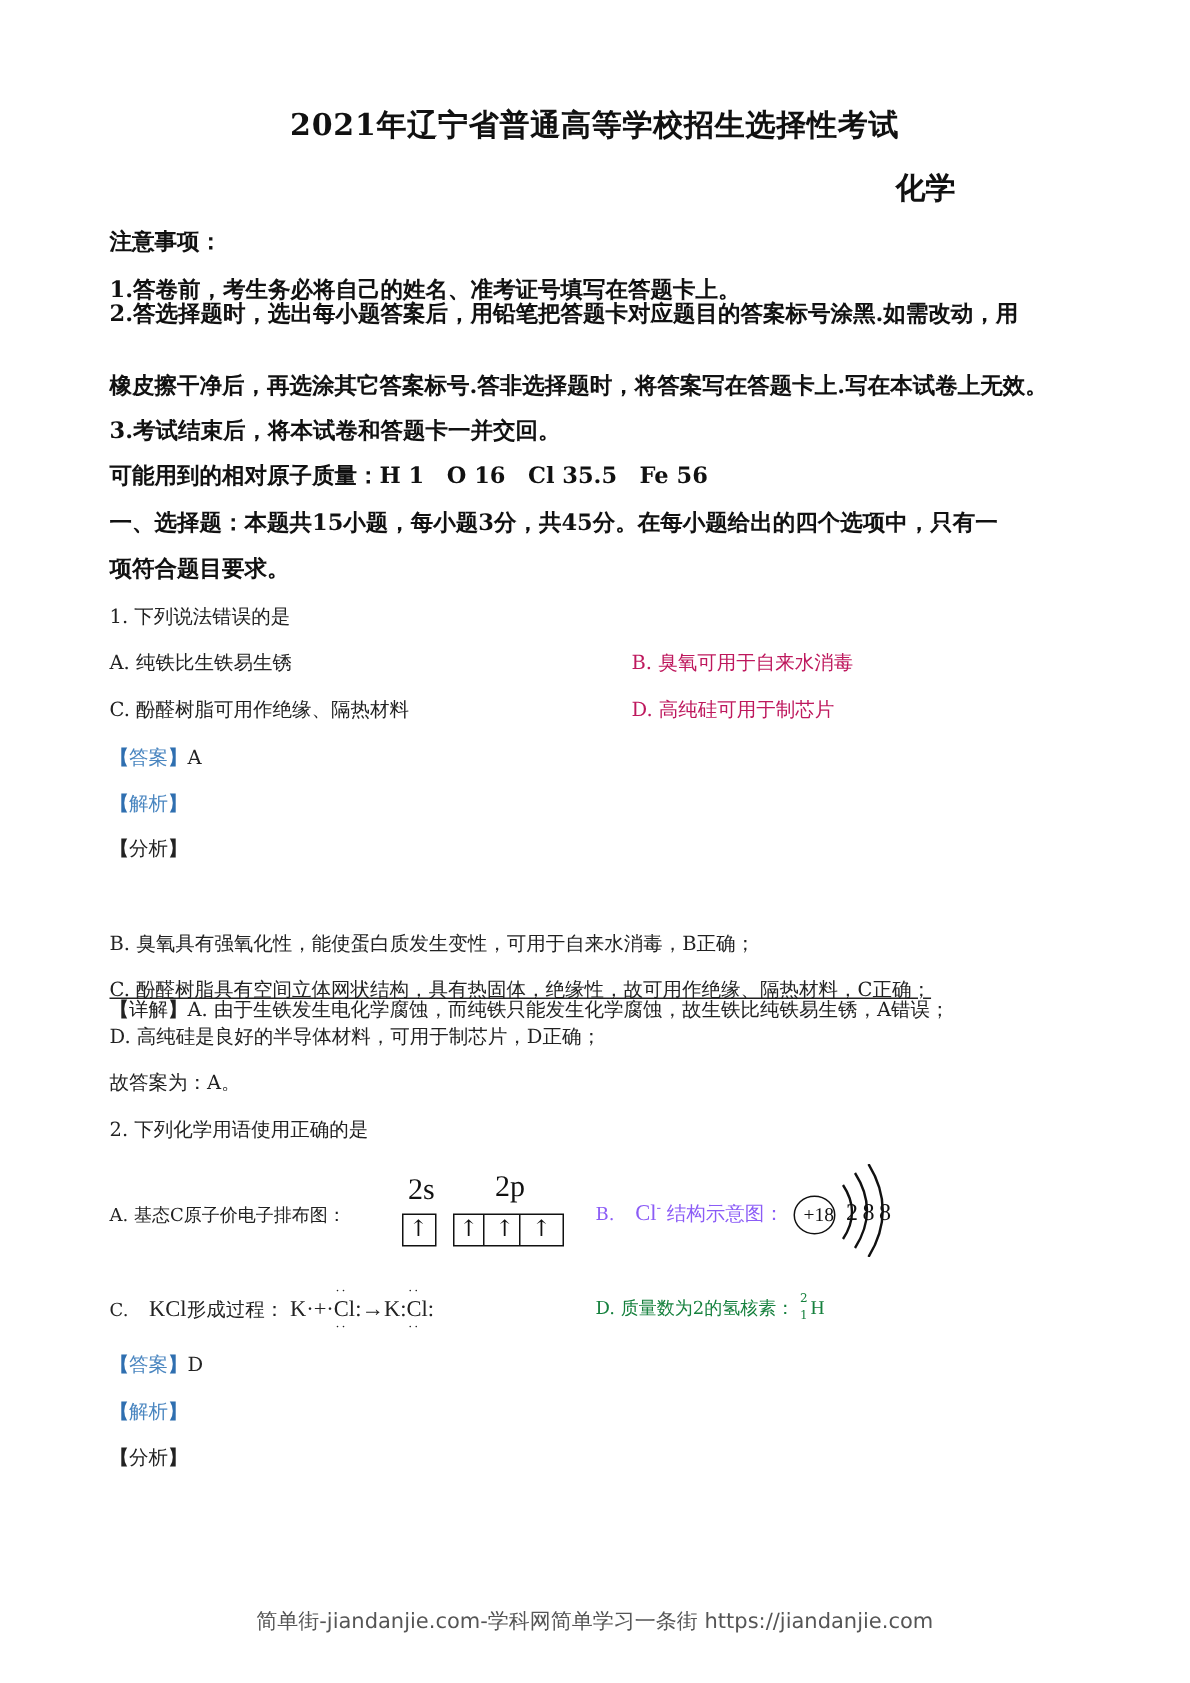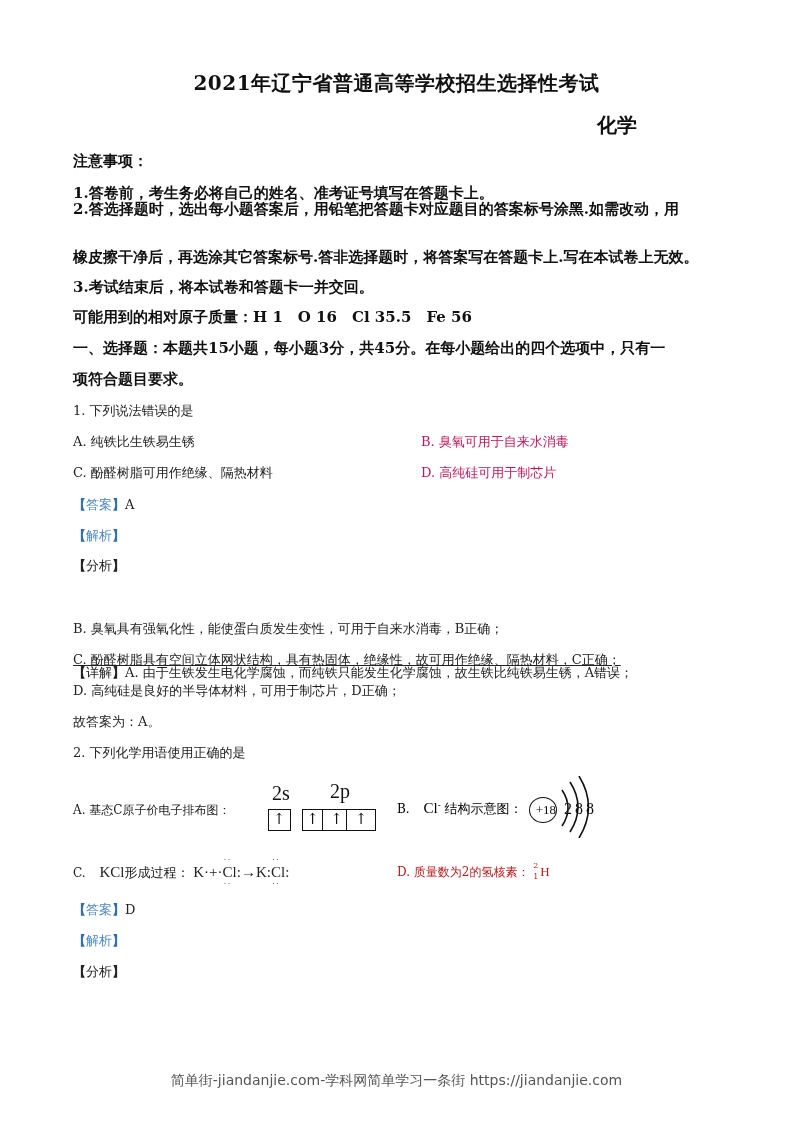--- a/index.html
+++ b/index.html
@@ -77,42 +77,42 @@
 <div class="orb-label" style="left:330px; top:780px;">2p</div>
 <div class="box" style="left:268px; top:809px; width:23px;">
   <div class="cell" style="left:0; width:20px;">↑</div>
 </div>
 <div class="box" style="left:302px; top:809px; width:74px;">
   <div class="cell" style="left:0;">↑</div>
   <div class="cell" style="left:24px;">↑</div>
   <div class="cell" style="left:48px; border-right:none;">↑</div>
 </div>
 
-<div class="abs" style="left:397px; top:800px; font-size:12px; color:#000000;">
+<div class="abs" style="left:397px; top:800px; font-size:12px; color:#8b5cf6;">
   <span>B.</span>
   <span class="eq" style="margin-left:10px;">Cl</span><sup style="font-size:9px;">-</sup>
   <span style="font-size:13px;">结构示意图：</span>
 </div>
 <div class="nucleus" style="left:529px; top:797px;">+18</div>
 <svg class="arc" style="left:552px; top:776px;" width="50" height="62" viewBox="0 0 50 62">
   <path d="M10 14 Q22 32 10 50" stroke="#111" stroke-width="1.6" fill="none"></path>
   <path d="M18 6 Q34 31 18 56" stroke="#111" stroke-width="1.6" fill="none"></path>
   <path d="M27 0 Q46 31 27 62" stroke="#111" stroke-width="1.6" fill="none"></path>
 </svg>
 <div class="shell-num" style="left:564px; top:800px;">2</div>
 <div class="shell-num" style="left:575px; top:800px;">8</div>
 <div class="shell-num" style="left:586px; top:800px;">8</div>
 
 <div class="abs" style="left:73px; top:864px; font-size:12px; color:#222;">
   <span>C.</span>
   <span class="eq" style="margin-left:10px;">KCl</span><span style="font-size:13px;">形成过程：</span>
   <span class="eq">K</span><span class="eq">·</span><span class="eq">+</span><span class="eq">·</span><span class="eq dots"><span class="t">··</span><span>Cl</span><span class="b">··</span></span><span class="eq">:</span><span class="eq">→</span><span class="eq">K</span><span class="eq">:</span><span class="eq dots"><span class="t">··</span><span>Cl</span><span class="b">··</span></span><span class="eq">:</span>
 </div>
 
-<div class="abs" style="left:397px; top:864px; font-size:12px; color:#b91c1c;">
+<div class="abs" style="left:397px; top:864px; font-size:12px; color:#15803d;">
   <span>D. 质量数为2的氢核素：</span>
   <span style="display:inline-block; position:relative; width:7px; height:14px; vertical-align:middle;">
     <span style="position:absolute; top:-5px; left:0; font-size:8px;">2</span>
     <span style="position:absolute; top:6px; left:0; font-size:8px;">1</span>
   </span><span class="eq" style="font-size:13px;">H</span>
 </div>
 
 <div class="abs norm" style="top:901px;">
   <span class="tag-br">【</span><span class="tag">答案</span><span class="tag-br">】</span><span>D</span>
 </div>

